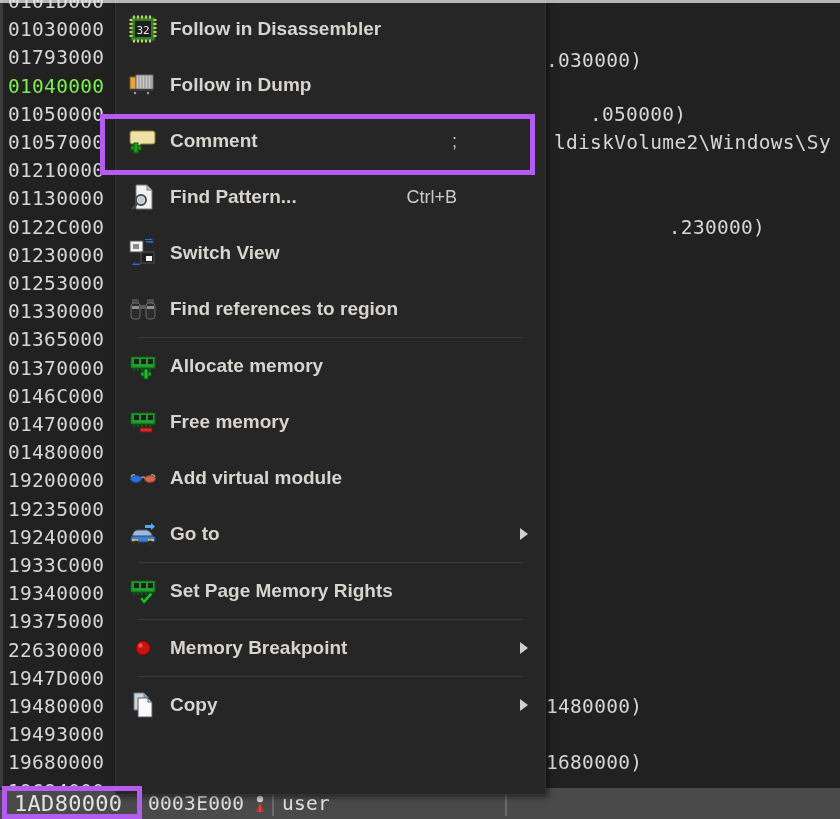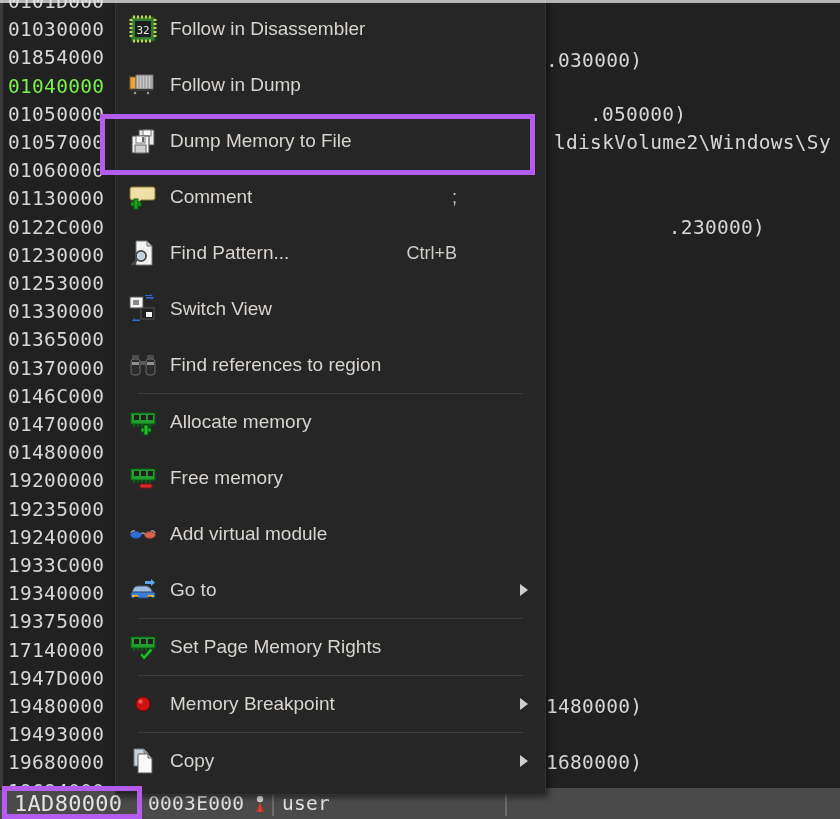--- a/index.html
+++ b/index.html
@@ -146,20 +146,21 @@
     min-width: 54px;
     height: 56px;
     display: flex;
     align-items: center;
     justify-content: center;
     text-decoration: underline;
   }
   .menu-item .mi-label {
     flex: 1;
     white-space: nowrap;
+    font-weight: bold;
   }
   .menu-item .mi-shortcut {
     color: #cfcbc6;
     font-size: 18px;
     padding-right: 88px;
     white-space: nowrap;
   }
   .menu-item .mi-arrow {
     position: absolute;
     right: 17px;
@@ -228,35 +229,35 @@
   <div id="bg-pane">
     <div id="rows-holder">
         <div class="mem-row" style="top: -12px;">
           <div class="addr-cell">0101D000</div>
         </div>
         <div class="mem-row" style="top: 16.2px;">
           <div class="addr-cell">01030000</div>
           <div class="tail-cell" style="left: 546px; width: 328px; margin-top: 31px;">.030000)</div>
         </div>
         <div class="mem-row" style="top: 44.4px;">
-          <div class="addr-cell">01854000</div>
+          <div class="addr-cell">01793000</div>
         </div>
         <div class="mem-row" style="top: 72.6px;">
           <div class="addr-cell green">01040000</div>
         </div>
         <div class="mem-row" style="top: 100.8px;">
           <div class="addr-cell">01050000</div>
           <div class="tail-cell" style="left: 546px; width: 294px; padding-left: 44px;">.050000)</div>
         </div>
         <div class="mem-row" style="top: 129px;">
           <div class="addr-cell">01057000</div>
           <div class="tail-cell" style="left: 546px; width: 294px; padding-left: 8px;">ldiskVolume2\Windows\Sy</div>
         </div>
         <div class="mem-row" style="top: 157.2px;">
-          <div class="addr-cell">01060000</div>
+          <div class="addr-cell">01210000</div>
         </div>
         <div class="mem-row" style="top: 185.4px;">
           <div class="addr-cell">01130000</div>
         </div>
         <div class="mem-row" style="top: 213.6px;">
           <div class="addr-cell">0122C000</div>
           <div class="tail-cell" style="left: 561px; width: 312px; text-align: center;">.230000)</div>
         </div>
         <div class="mem-row" style="top: 241.8px;">
           <div class="addr-cell">01230000</div>
@@ -294,21 +295,21 @@
         <div class="mem-row" style="top: 552px;">
           <div class="addr-cell">1933C000</div>
         </div>
         <div class="mem-row" style="top: 580.2px;">
           <div class="addr-cell">19340000</div>
         </div>
         <div class="mem-row" style="top: 608.4px;">
           <div class="addr-cell">19375000</div>
         </div>
         <div class="mem-row" style="top: 636.6px;">
-          <div class="addr-cell">17140000</div>
+          <div class="addr-cell">22630000</div>
         </div>
         <div class="mem-row" style="top: 664.8px;">
           <div class="addr-cell">1947D000</div>
         </div>
         <div class="mem-row" style="top: 693px;">
           <div class="addr-cell">19480000</div>
           <div class="tail-cell" style="left: 546px; width: 268px;">1480000)</div>
         </div>
         <div class="mem-row" style="top: 721.2px;">
           <div class="addr-cell">19493000</div>
@@ -396,33 +397,20 @@
               <circle cx="7" cy="23" r="1.2" fill="#9a9a9a"></circle>
               <circle cx="20" cy="23" r="3" fill="#2b2b2b"></circle>
               <circle cx="20" cy="23" r="1.2" fill="#9a9a9a"></circle>
             </svg>
           </span>
           <span class="mi-label">Follow in Dump</span>
         </div>
         <div class="menu-item">
           <span class="mi-icon">
             <svg width="30" height="30" viewBox="0 0 30 30">
-              <rect x="11" y="4" width="15" height="15" fill="#e9e9e9" stroke="#555"></rect>
-              <rect x="15" y="4" width="8" height="6" fill="#fafafa" stroke="#777"></rect>
-              <rect x="4" y="10" width="17" height="17" fill="#f0f0f0" stroke="#444"></rect>
-              <rect x="8" y="10" width="9" height="7" fill="#fdfdfd" stroke="#777"></rect>
-              <rect x="14" y="11" width="2" height="5" fill="#666"></rect>
-              <rect x="7" y="19" width="11" height="8" fill="#cfcfcf" stroke="#666"></rect>
-            </svg>
-          </span>
-          <span class="mi-label">Dump Memory to File</span>
-        </div>
-        <div class="menu-item">
-          <span class="mi-icon">
-            <svg width="30" height="30" viewBox="0 0 30 30">
               <path d="M4 5 h21 a2 2 0 0 1 2 2 v9 a2 2 0 0 1 -2 2 h-12 l-6 5 v-5 h-3 a2 2 0 0 1 -2 -2 v-9 a2 2 0 0 1 2 -2 z" fill="#efe0a8" stroke="#8a7a30"></path>
               <g fill="#1fa01f" stroke="#0d600d">
                 <rect x="3" y="20" width="10" height="4"></rect>
                 <rect x="6" y="17" width="4" height="10"></rect>
               </g>
             </svg>
           </span>
           <span class="mi-label">Comment</span>
           <span class="mi-shortcut">;</span>
         </div>

